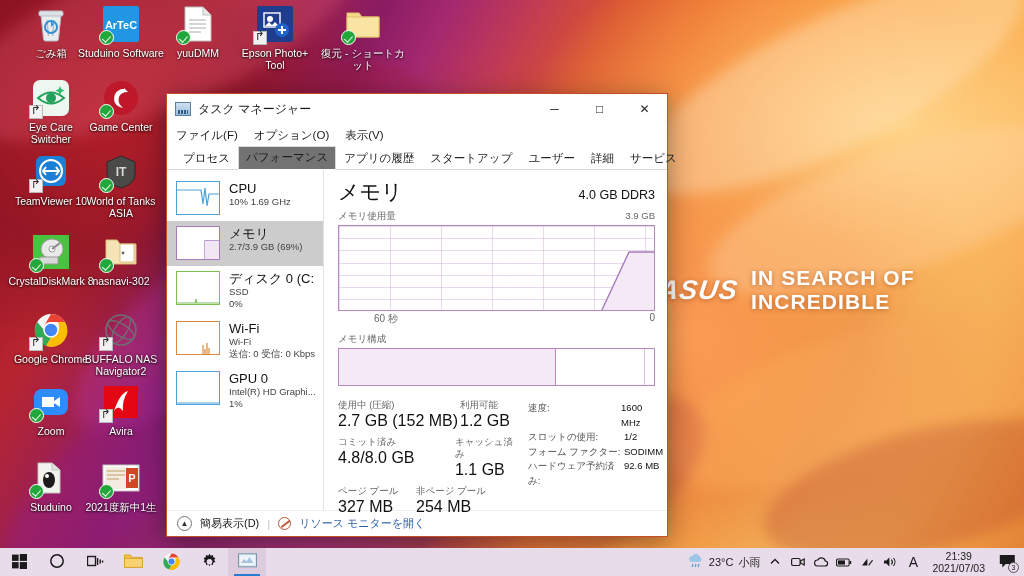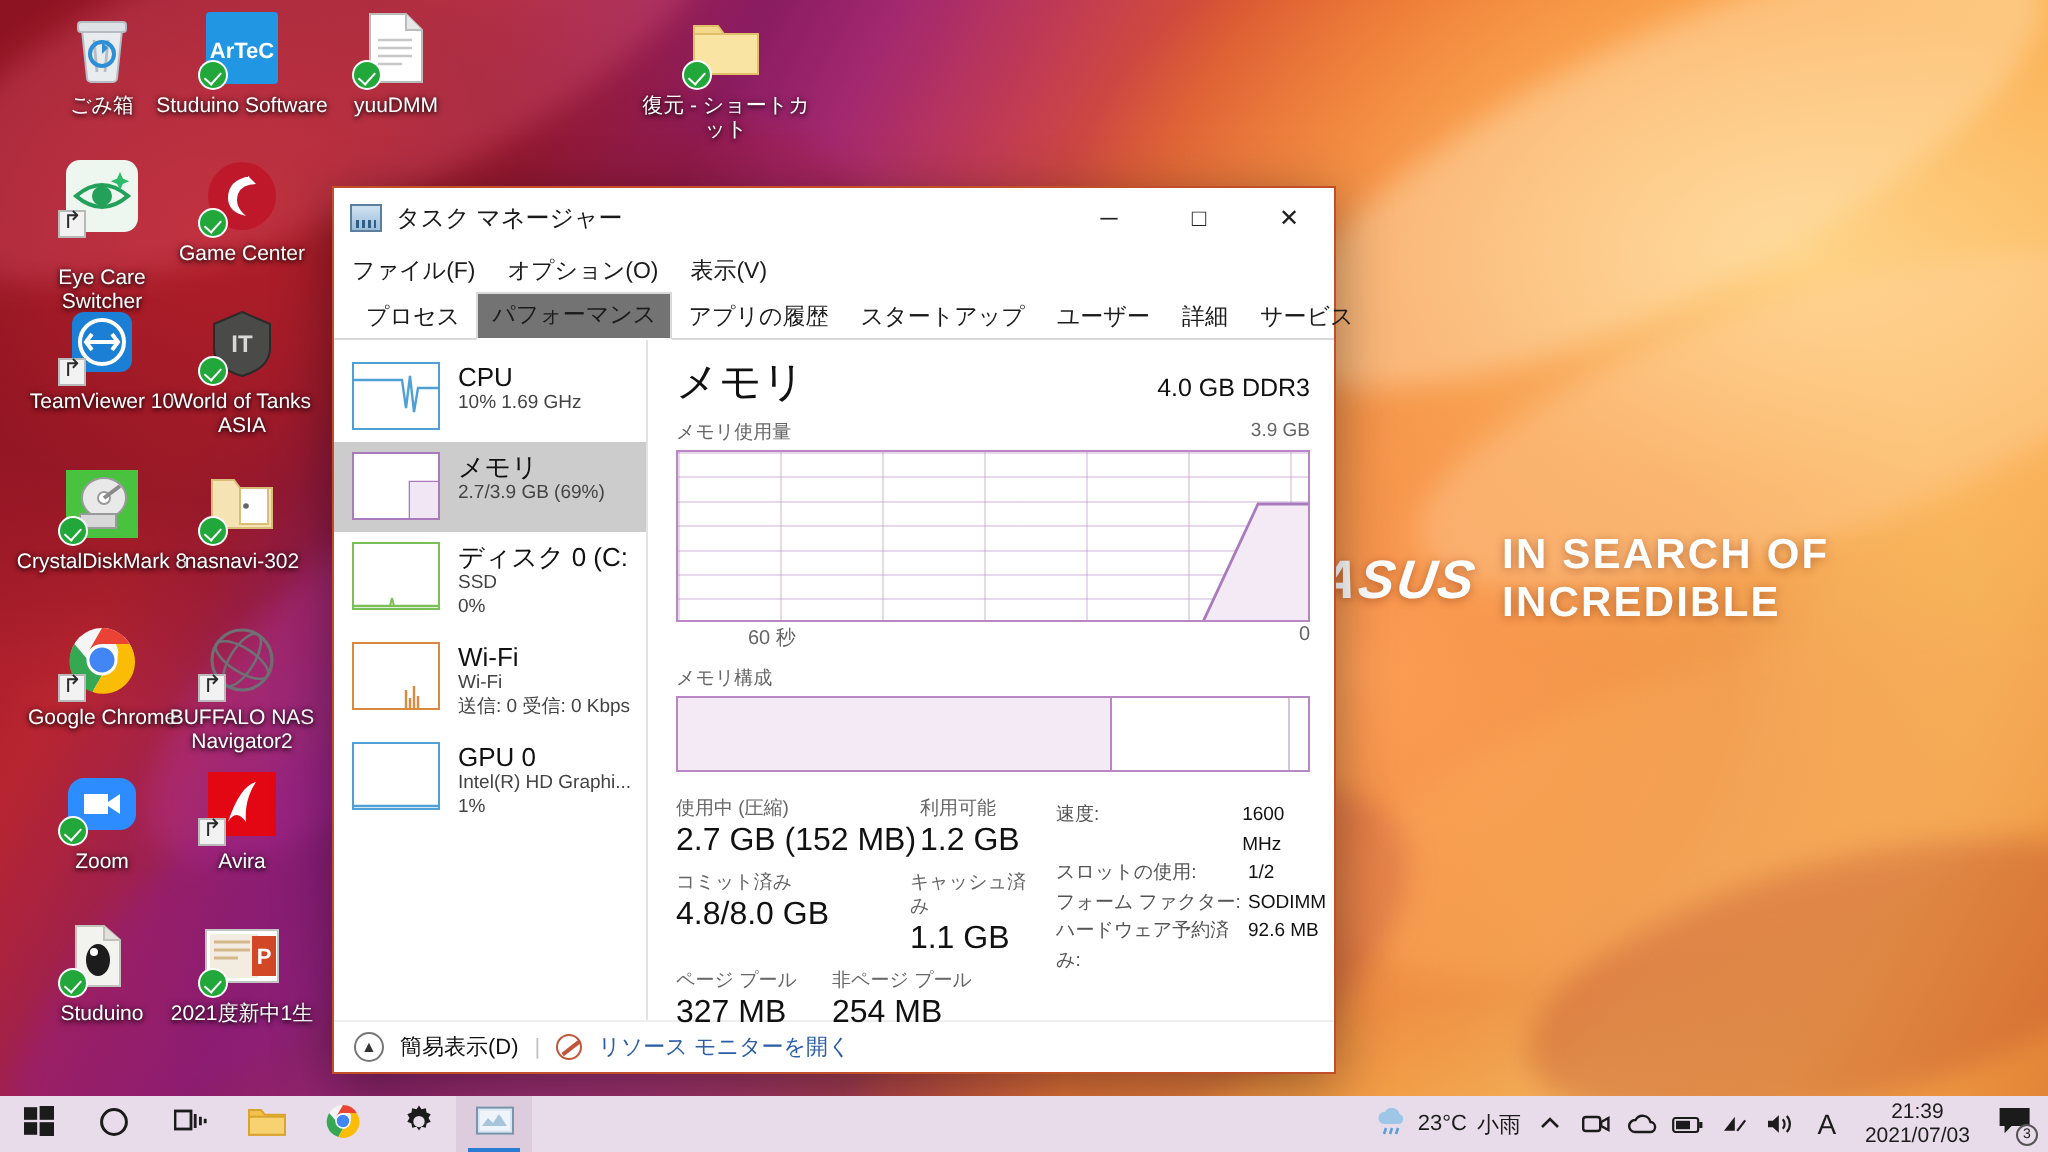--- a/index.html
+++ b/index.html
@@ -302,33 +302,47 @@
       <svg width="30" height="36" viewBox="0 0 30 36">
         <path d="M2 1 h18 l8 8 v26 h-26 z" fill="#fff" stroke="#bcbcbc"></path>
         <path d="M20 1 v8 h8" fill="#e8e8e8" stroke="#bcbcbc"></path>
         <path d="M6 14 h17 M6 18 h17 M6 22 h17 M6 26 h12" stroke="#c8c8c8" stroke-width="1.3"></path>
       </svg>
       <span class="check"></span>
     </span>
     <span class="label">yuuDMM</span>
   </div>
 
+  <div class="dicon" style="left:232px;top:4px;">
+    <span class="glyph">
+      <svg width="36" height="36" viewBox="0 0 36 36">
+        <rect width="36" height="36" rx="2" fill="#1f3d8c"></rect>
+        <rect x="7" y="7" width="16" height="14" fill="none" stroke="#fff" stroke-width="1.4"></rect>
+        <circle cx="13" cy="13" r="3" fill="#fff"></circle>
+        <path d="M8 20 l4-4 l3 3 l3-3 l4 4 z" fill="#fff"></path>
+        <circle cx="25" cy="24" r="7" fill="#1f63c8"></circle>
+        <path d="M25 20 v8 M21 24 h8" stroke="#fff" stroke-width="2"></path>
+      </svg>
+      <span class="shortarrow"></span>
+    </span>
+    <span class="label">Epson Photo+ Tool</span>
+  </div>
 
   <div class="dicon" style="left:320px;top:4px;justify-content:center;">
     <span class="glyph">
       <svg width="36" height="32" viewBox="0 0 36 32">
         <path d="M2 5 h12 l3 4 h17 v20 h-32 z" fill="#f5d98b" stroke="#e0bf68"></path>
         <path d="M2 9 h32 v20 h-32 z" fill="#f9e4a4" stroke="#e0bf68"></path>
       </svg>
       <span class="check"></span>
     </span>
     <span class="label">復元 - ショートカット</span>
   </div>
 
-  <div class="dicon" style="left:8px;top:78px;gap:12px;">
+  <div class="dicon" style="left:8px;top:78px;">
     <span class="glyph">
       <svg width="36" height="36" viewBox="0 0 36 36">
         <rect width="36" height="36" rx="7" fill="#eef6f0"></rect>
         <path d="M5 18 q13-11 26 0 q-13 11 -26 0 z" fill="none" stroke="#23a05a" stroke-width="2"></path>
         <circle cx="18" cy="18" r="5" fill="#23a05a"></circle>
         <path d="M27 6 l1.4 3.2 l3.2 1.4 l-3.2 1.4 l-1.4 3.2 l-1.4 -3.2 l-3.2 -1.4 l3.2 -1.4 z" fill="#2bbd6b"></path>
       </svg>
       <span class="shortarrow"></span>
     </span>
     <span class="label">Eye Care Switcher</span>

